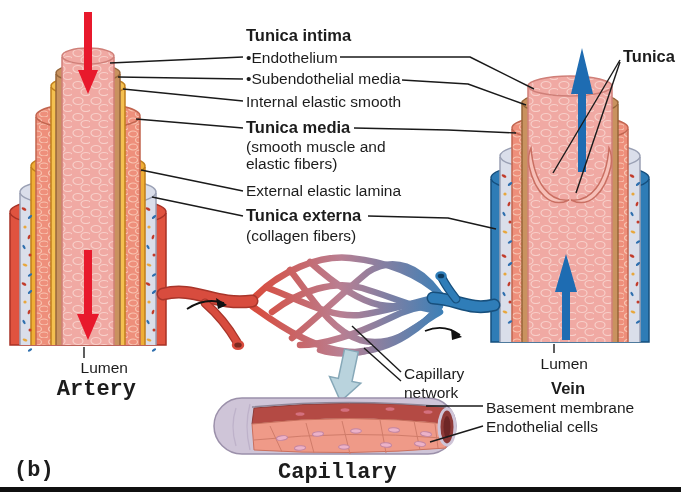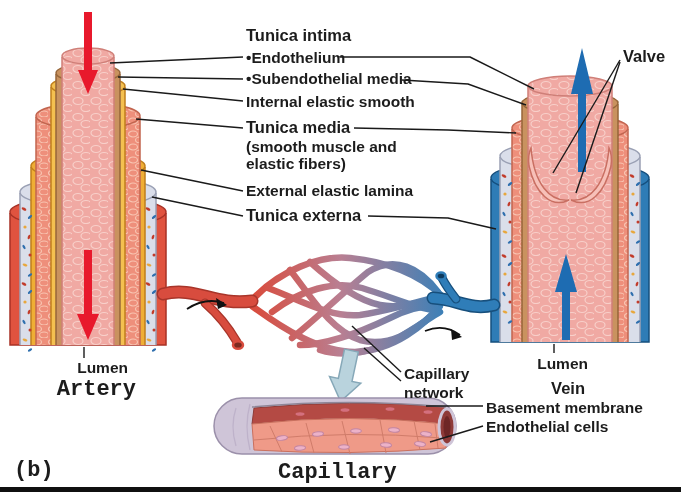--- a/index.html
+++ b/index.html
@@ -1,18 +1,18 @@
 <!DOCTYPE html>
 <html><head>
 <meta charset="utf-8">
 <style>
   html,body{margin:0;padding:0;background:#fff;}
   .fig{position:relative;width:681px;height:492px;background:#fff;overflow:hidden;}
   .fig svg{position:absolute;left:0;top:0;}
-  .lbl{position:absolute;font-family:"Liberation Sans",sans-serif;font-size:15.5px;font-weight:700;
+  .lbl{position:absolute;font-family:"Liberation Sans",sans-serif;font-size:15.5px;font-weight:400;
        color:#1c1c1c;line-height:17px;white-space:pre-line;}
   .hd{font-weight:700;font-size:16.5px;}
   .ctr{text-align:right;}
   .big{font-size:22px;font-family:Liberation Mono, monospace;}
 </style>
 </head>
 <body>
 
 <div class="fig">
 <svg width="681" height="492" viewBox="0 0 681 492">
@@ -225,21 +225,22 @@
 
 <div class="lbl hd" style="left:246px;top:27px">Tunica intima</div>
 <div class="lbl" style="left:246px;top:49px">•Endothelium</div>
 <div class="lbl" style="left:246px;top:70px">•Subendothelial media</div>
 <div class="lbl" style="left:246px;top:93px">Internal elastic smooth</div>
 <div class="lbl hd" style="left:246px;top:119px">Tunica media</div>
 <div class="lbl" style="left:246px;top:182px">External elastic lamina</div>
 <div class="lbl" style="left:246px;top:138px">(smooth muscle and
 elastic fibers)</div>
 <div class="lbl hd" style="left:246px;top:207px">Tunica externa</div>
-<div class="lbl hd" style="left:623px;top:48px">Valve</div>
+<div class="lbl" style="left:246px;top:227px">(collagen fibers)</div>
+<div class="lbl hd" style="left:623px;top:48px">Tunica</div>
 <div class="lbl ctr" style="left:48px;top:359px;width:80px">Lumen</div>
 <div class="lbl hd big ctr" style="left:40px;top:381px;width:96px">Artery</div>
 <div class="lbl" style="left:404px;top:364px;line-height:19px">Capillary
 network</div>
 <div class="lbl ctr" style="left:522px;top:355px;width:66px">Lumen</div>
 <div class="lbl hd ctr" style="left:515px;top:380px;width:70px">Vein</div>
 <div class="lbl" style="left:486px;top:399px">Basement membrane</div>
 <div class="lbl" style="left:486px;top:418px">Endothelial cells</div>
 <div class="lbl hd big ctr" style="left:278px;top:464px;width:115px">Capillary</div>
 <div class="lbl hd big" style="left:14px;top:462px">(b)</div>

